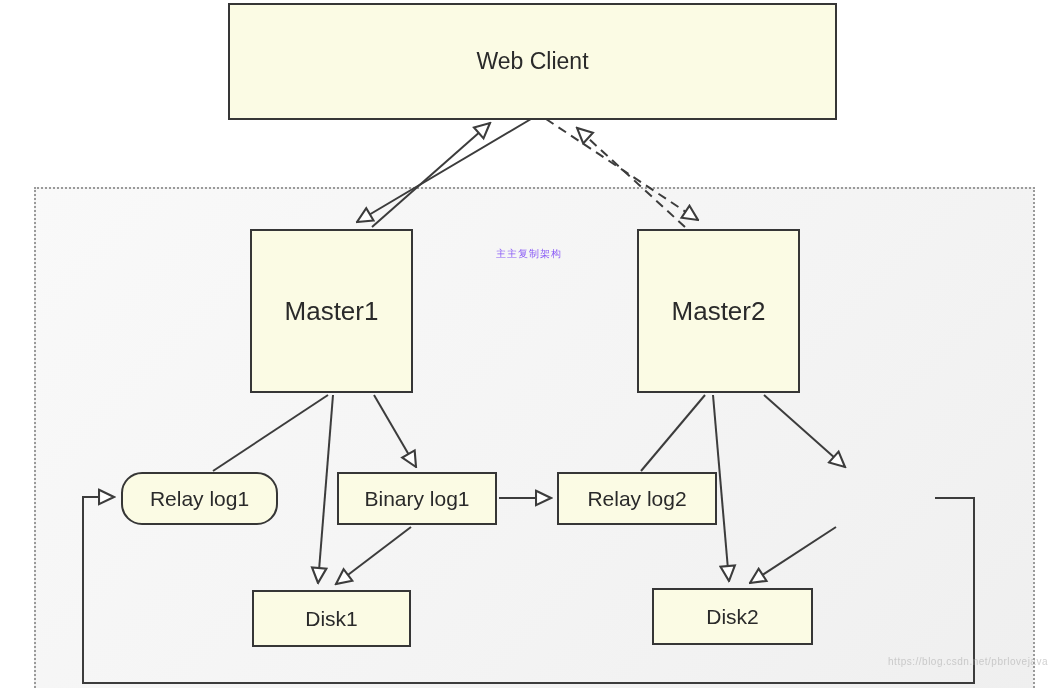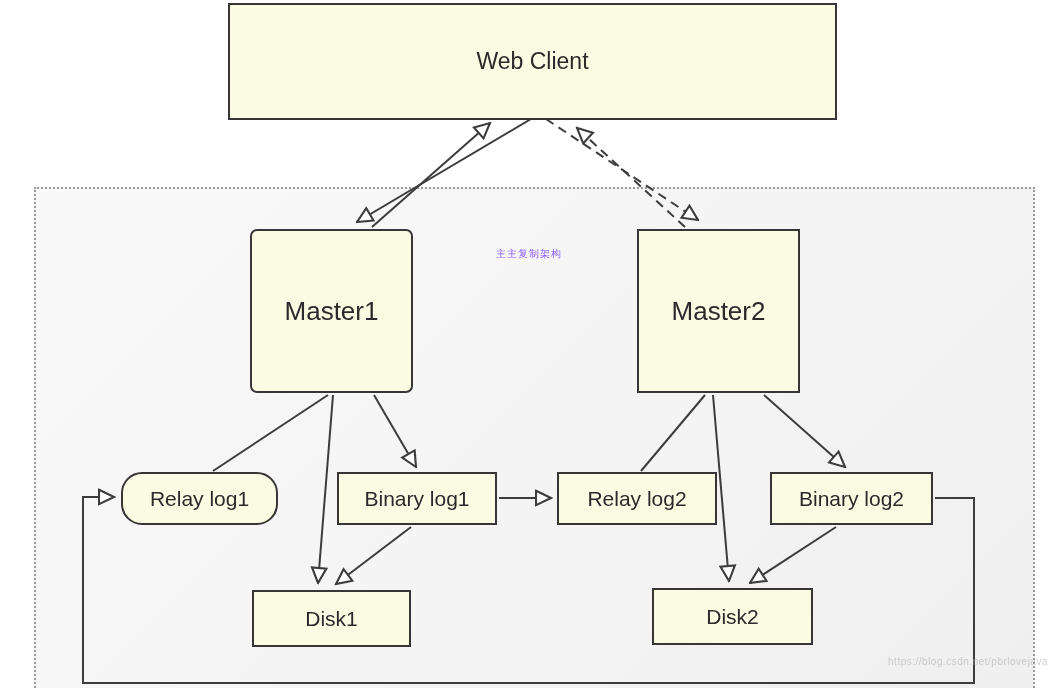--- a/index.html
+++ b/index.html
@@ -24,21 +24,21 @@
 
   .node {
     position: absolute;
     background: #fbfbe4;
     border: 2px solid #363636;
     display: flex; align-items: center; justify-content: center;
     color: #2a2a2a;
     text-align: center;
   }
   .node-webclient { left: 228px; top: 3px;  width: 609px; height: 117px; font-size: 23px; }
-  .node-master1   { left: 250px; top: 229px; width: 163px; height: 164px; font-size: 26px; border-radius: 7px; }
+  .node-master1   { left: 250px; top: 229px; width: 163px; height: 164px; font-size: 26px; }
   .node-master2   { left: 637px; top: 229px; width: 163px; height: 164px; font-size: 26px; }
   .node-log       { top: 472px; height: 53px; font-size: 21px; }
   .node-relaylog1  { left: 121px; width: 157px; border-radius: 21px; }
   .node-binarylog1 { left: 337px; width: 160px; }
   .node-relaylog2  { left: 557px; width: 160px; }
   .node-binarylog2 { left: 770px; width: 163px; }
   .node-disk { height: 57px; font-size: 21px; }
   .node-disk1 { left: 252px; top: 590px; width: 159px; }
   .node-disk2 { left: 652px; top: 588px; width: 161px; }
 
@@ -110,23 +110,20 @@
 
   <div class="node node-log node-relaylog1">
     <span>Relay log1</span>
   </div>
   <div class="node node-log node-binarylog1">
     <span>Binary log1</span>
   </div>
   <div class="node node-log node-relaylog2">
     <span>Relay log2</span>
   </div>
-  <div class="node node-log node-binarylog2">
-    <span>Binary log2</span>
-  </div>
 
   <div class="node node-disk node-disk1">
     <span>Disk1</span>
   </div>
   <div class="node node-disk node-disk2">
     <span>Disk2</span>
   </div>
 
   <div class="watermark">https://blog.csdn.net/pbrlovejava</div>
 

